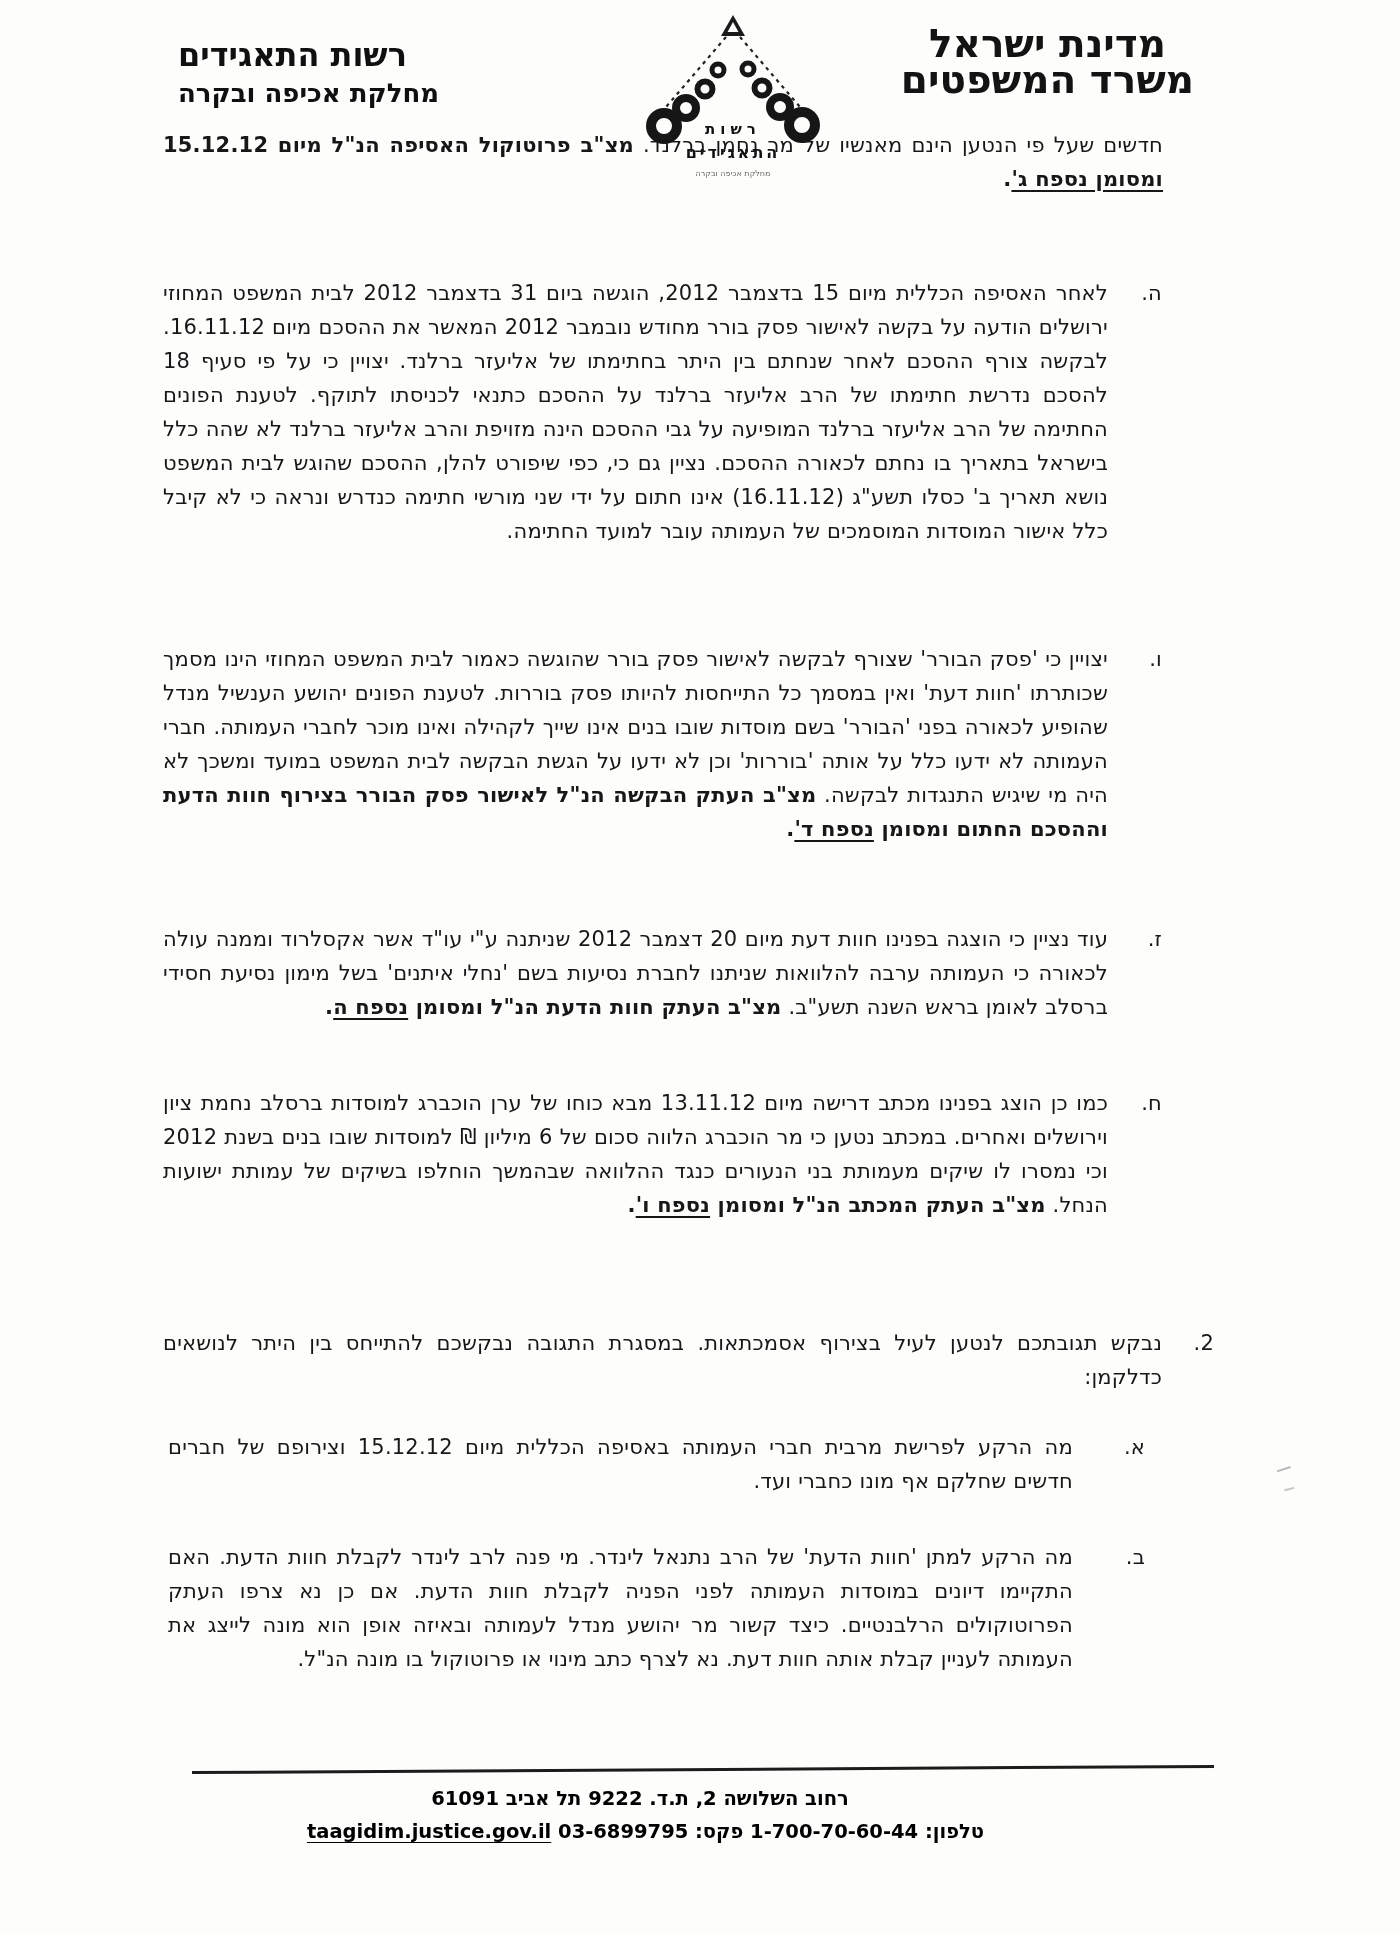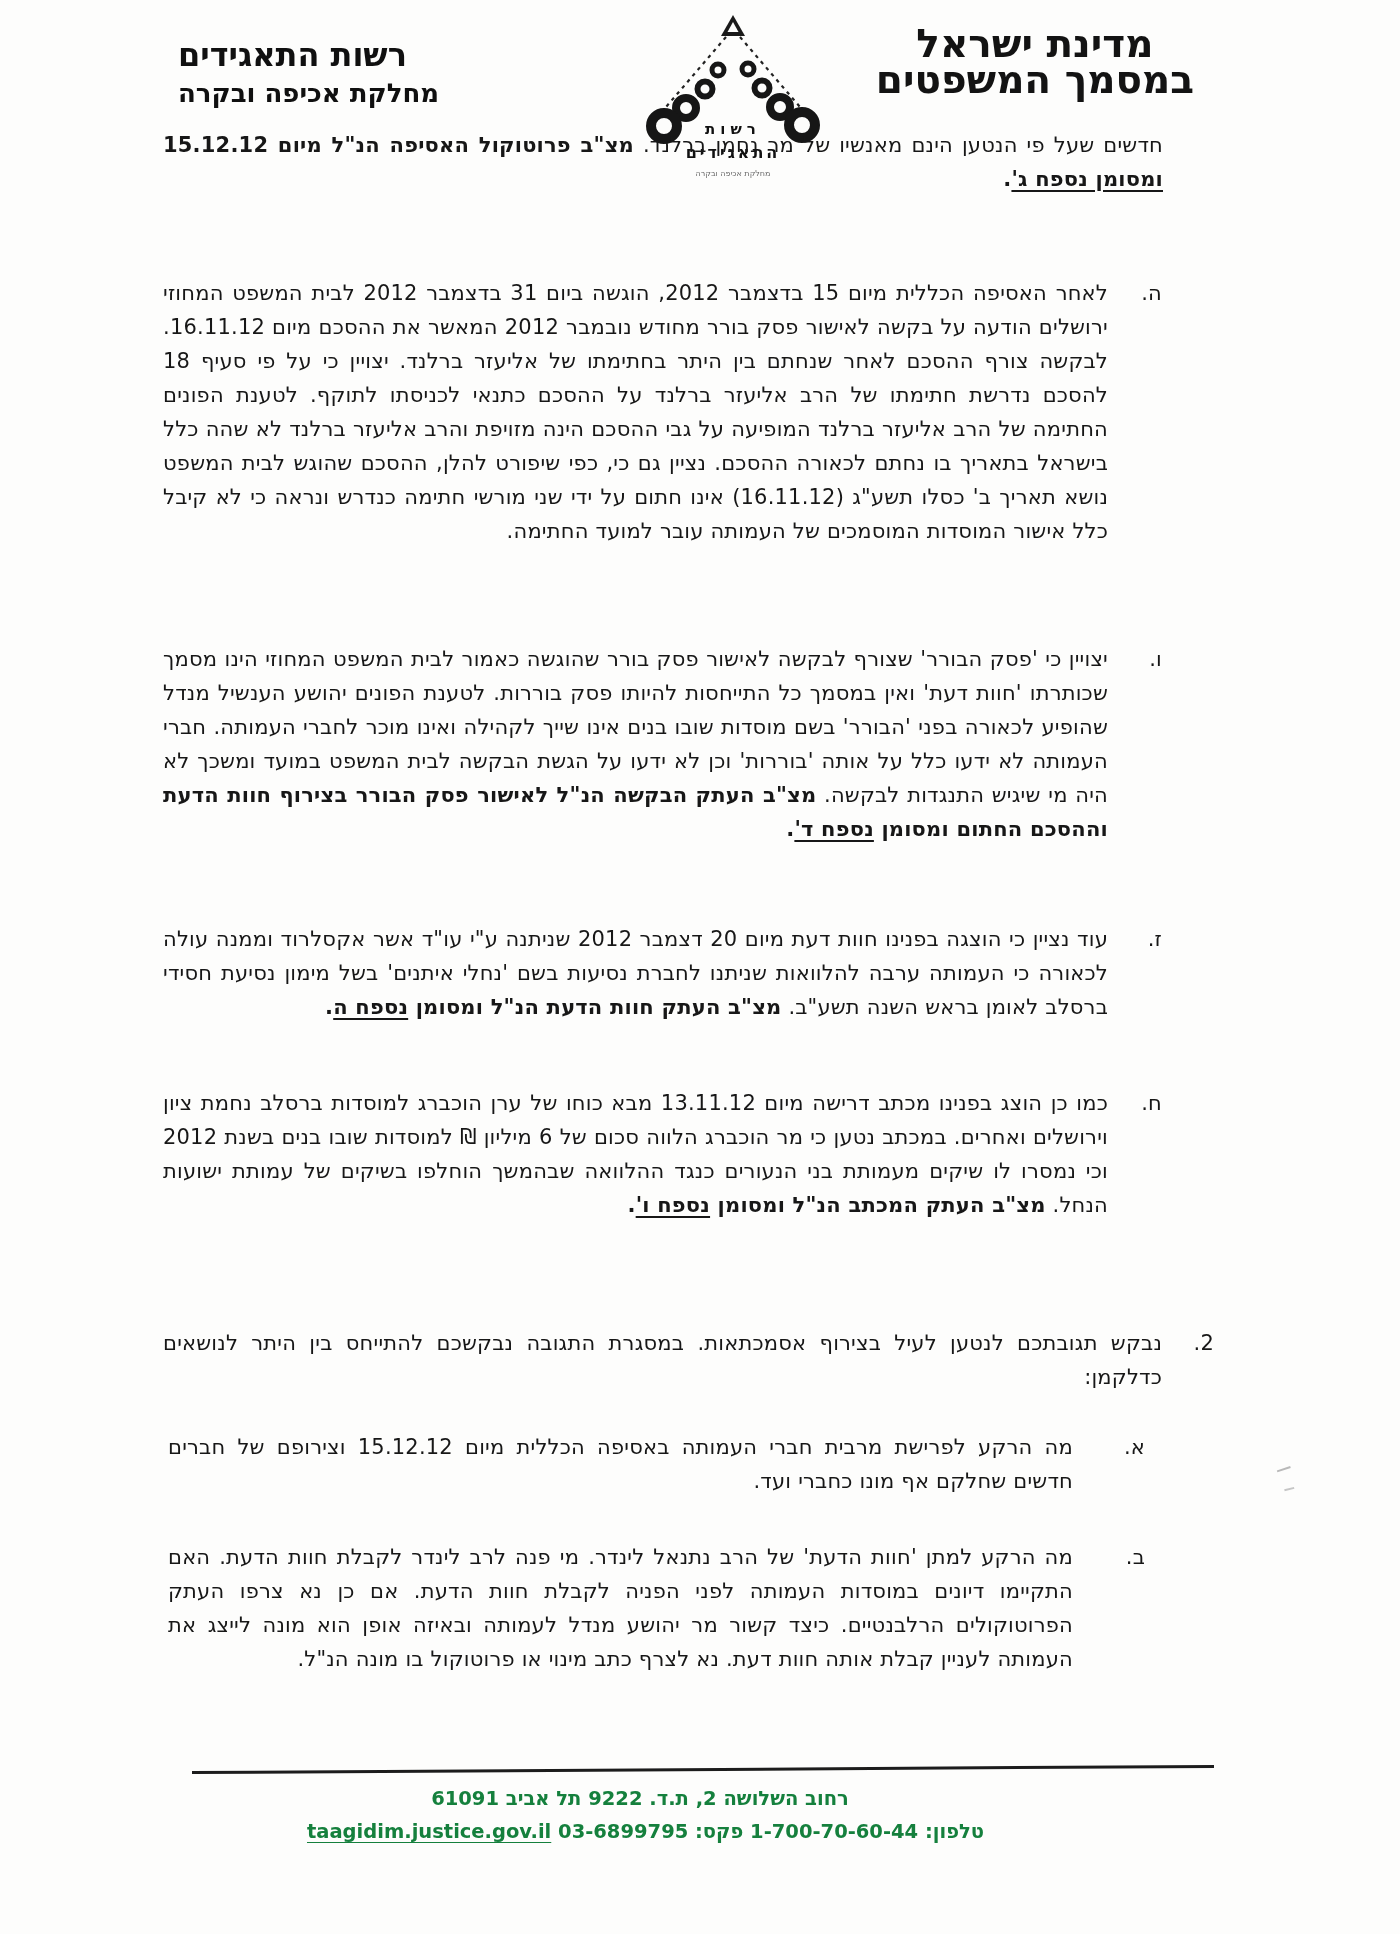--- a/index.html
+++ b/index.html
@@ -31,36 +31,36 @@
   .p-alef{top:1430px;right:255px;left:168px;}
   .p-bet {top:1540px;right:255px;left:168px;}
   .p-alef .mk,.p-bet .mk{flex:0 0 26px;margin-left:46px;}
   .seg-bold{font-weight:bold;}
   .seg-bold-underline{font-weight:bold;text-decoration:underline;text-underline-offset:4px;}
   .seg-link{font-weight:bold;text-decoration:underline;text-underline-offset:4px;margin-left:11px;}
   
   .rule{position:absolute;top:1768px;left:192px;width:1022px;height:3px;
     background:#1c1c1c;transform:rotate(-0.35deg);}
   .footer{position:absolute;top:1782px;left:210px;right:330px;text-align:center;
-    font-size:19.5px;line-height:33px;color:#15803d;}
+    font-size:19.5px;line-height:33px;color:#000000;}
   .footer .f1{font-weight:bold;}
   
   .noise1{position:absolute;top:1468px;left:1278px;width:14px;height:8px;
     border-top:2px solid #b9b9b9;transform:rotate(-18deg);}
   .noise2{position:absolute;top:1488px;left:1285px;width:10px;height:6px;
     border-top:2px solid #c6c6c6;transform:rotate(-14deg);}
 </style>
 </head>
 <body>
 
 <div class="page">
 
   <div class="hdr-state">
     <div>מדינת ישראל</div>
-    <div>במסמך המשפטים</div>
+    <div>משרד המשפטים</div>
   </div>
 
   <div class="hdr-auth">
     <div class="hl1">רשות התאגידים</div>
     <div class="hl2">מחלקת אכיפה ובקרה</div>
   </div>
 
   <div class="logo">
     <svg width="214" height="176" viewBox="0 0 214 176" xmlns="http://www.w3.org/2000/svg">
       <polygon points="107,5 95,26 119,26" fill="#1a1a1a"></polygon>

